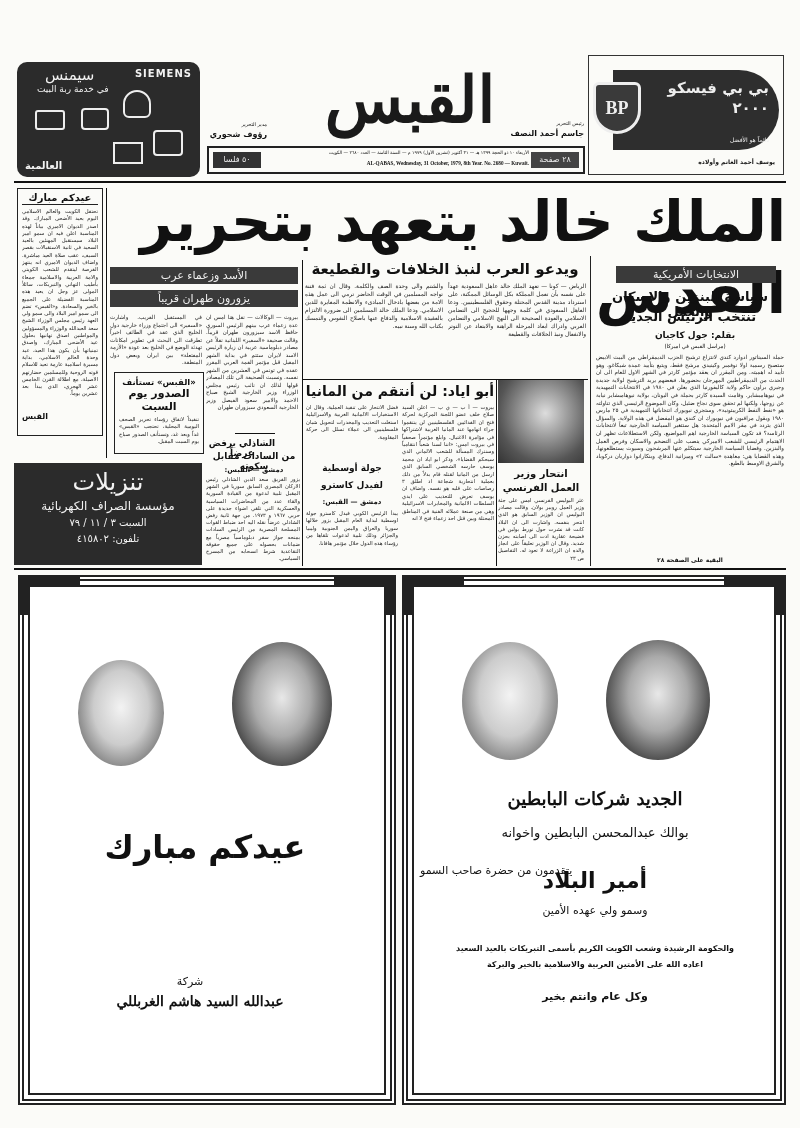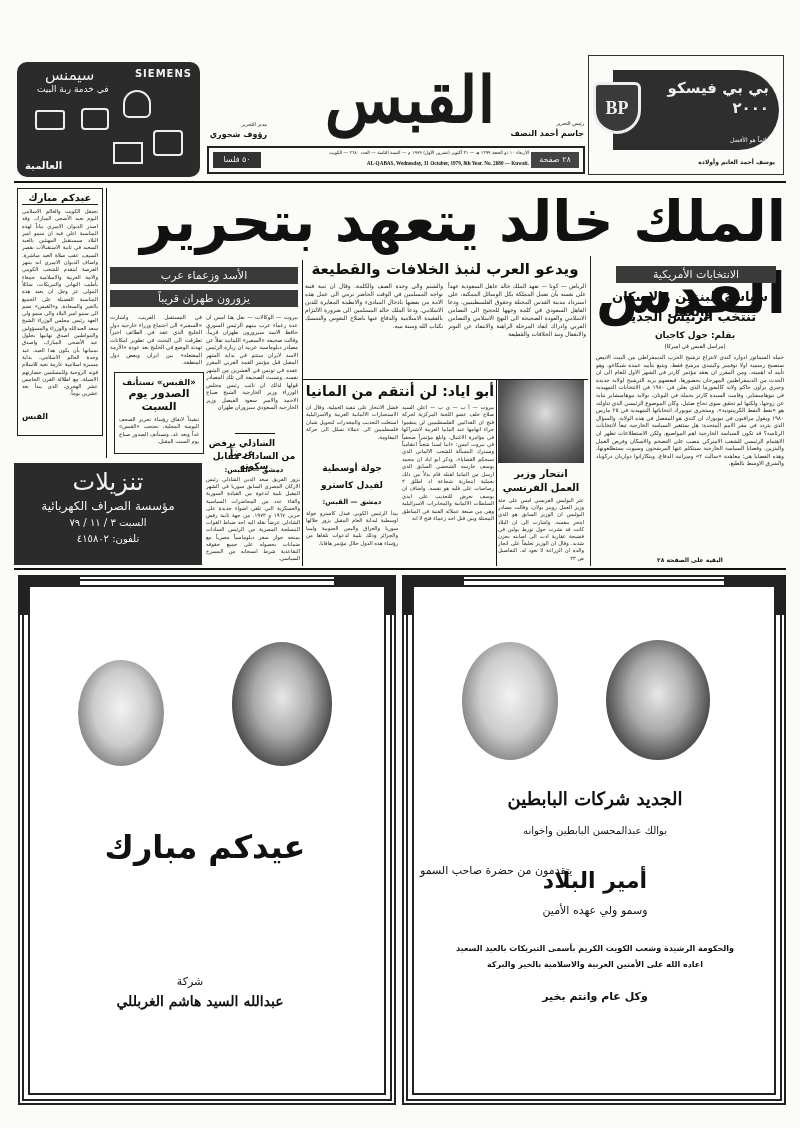--- a/index.html
+++ b/index.html
@@ -130,19 +130,19 @@
 <div class="abs rtl" style="left:60px;top:828px;width:290px;font-size:32px;font-weight:bold;text-align:center;">عيدكم مبارك</div>
 <div class="abs rtl" style="left:150px;top:975px;width:80px;font-size:11px;text-align:center;">شركة</div>
 <div class="abs rtl" style="left:70px;top:993px;width:260px;font-size:14px;font-weight:bold;text-align:center;font-family:'DejaVu Serif', serif;">عبدالله السيد هاشم الغربللي</div>
 
 <div class="abs frame" style="left:402px;top:575px;width:384px;height:530px;"></div>
 <div class="abs" style="left:404px;top:575px;width:60px;height:40px;border-left:10px solid #222;border-top:10px solid #222;"></div>
 <div class="abs" style="left:724px;top:575px;width:60px;height:40px;border-right:10px solid #222;border-top:10px solid #222;"></div>
 <div class="abs portrait light" style="left:462px;top:642px;width:96px;height:118px;"></div>
 <div class="abs portrait" style="left:606px;top:640px;width:104px;height:120px;"></div>
 <div class="abs rtl" style="left:420px;top:788px;width:350px;font-size:18px;font-weight:bold;text-align:center;font-family:'DejaVu Serif', serif;">الجديد شركات البابطين</div>
-<div class="abs rtl" style="left:420px;top:825px;width:350px;font-size:10px;text-align:center;">بوالك عبدالمحسن البابطين واخوانه</div>
+<div class="abs rtl" style="left:420px;top:825px;width:350px;font-size:13px;text-align:center;">بوالك عبدالمحسن البابطين واخوانه</div>
 <div class="abs rtl" style="left:420px;top:864px;width:350px;font-size:11px;text-align:left;">يتقدمون من حضرة صاحب السمو</div>
 <div class="abs rtl" style="left:420px;top:868px;width:350px;font-size:22px;font-weight:bold;text-align:center;">أمير البلاد</div>
 <div class="abs rtl" style="left:420px;top:904px;width:350px;font-size:11px;text-align:center;">وسمو ولي عهده الأمين</div>
 <div class="abs rtl" style="left:420px;top:944px;width:350px;font-size:8px;font-weight:bold;text-align:center;">والحكومة الرشيدة وشعب الكويت الكريم بأسمى التبريكات بالعيد السعيد</div>
 <div class="abs rtl" style="left:420px;top:960px;width:350px;font-size:8px;font-weight:bold;text-align:center;">اعاده الله على الأمتين العربية والاسلامية بالخير والبركة</div>
 <div class="abs rtl" style="left:420px;top:990px;width:350px;font-size:11px;font-weight:bold;text-align:center;">وكل عام وانتم بخير</div>
 
 </body></html>

